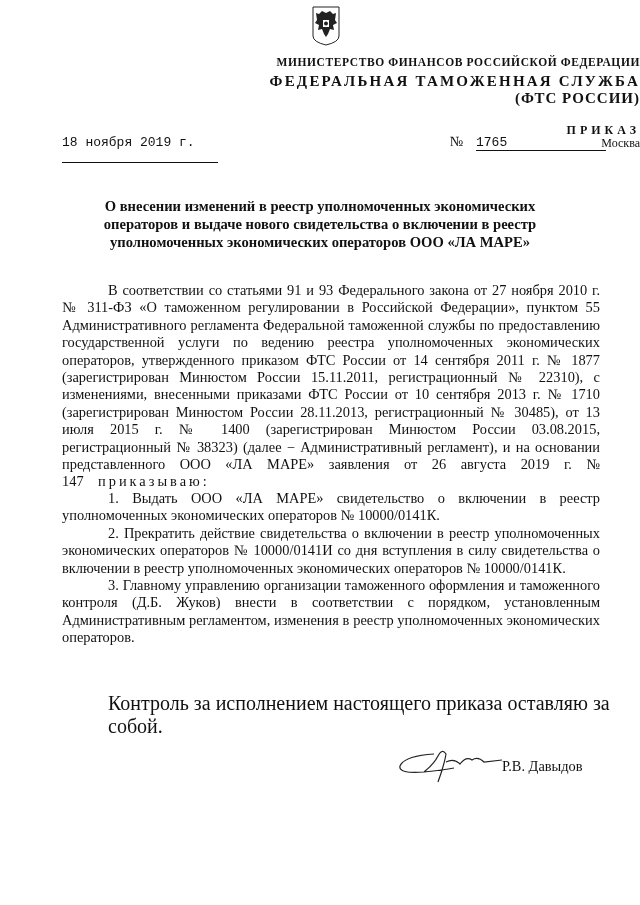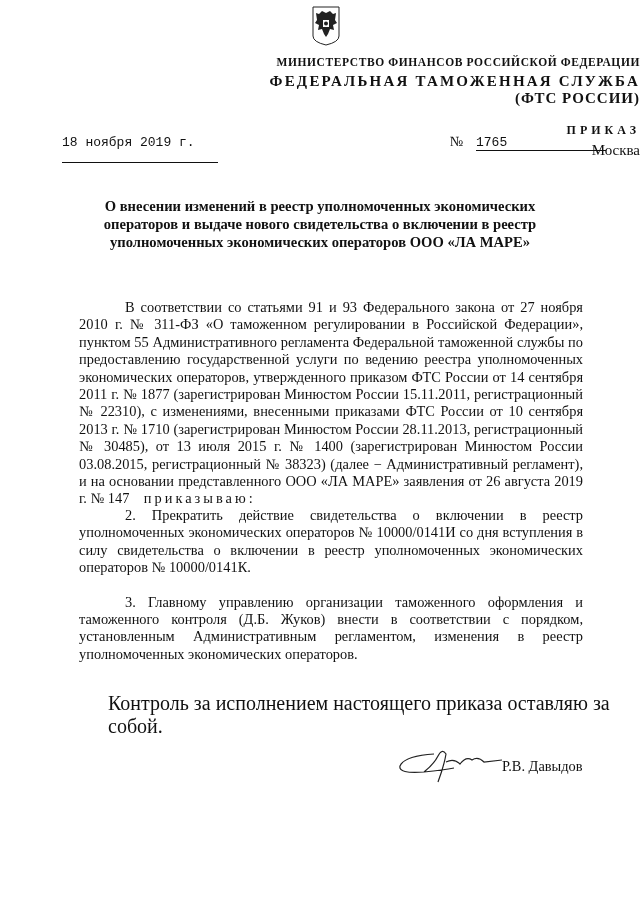--- a/index.html
+++ b/index.html
@@ -18,30 +18,30 @@
       position: absolute; left: 62px; top: 136px; width: 156px;
       font-family: "Liberation Mono", "DejaVu Sans Mono", monospace; font-size: 13px;
       border-bottom: 1px solid #111; line-height: 13px; padding-bottom: 13px;
     }
     .num-sign { position: absolute; left: 450px; top: 134px; font-size: 14px; }
     .num {
       position: absolute; left: 468px; top: 136px; width: 130px;
       font-family: "Liberation Mono", "DejaVu Sans Mono", monospace; font-size: 13px;
       border-bottom: 1px solid #111; line-height: 13px; padding-bottom: 1px; margin-left: 8px;
     }
-    .city { top: 142px; font-size: 15px; }
+    .city { top: 136px; font-size: 12px; }
     .title {
       position: absolute; left: 90px; width: 460px; top: 197px;
       font-size: 14.6px; font-weight: bold; text-align: center; line-height: 18px;
     }
     .body {
       position: absolute; left: 62px; width: 538px; font-size: 14.4px; line-height: 17.4px;
       text-align: justify;
     }
-    .body p { margin: 17px; text-indent: 46px; text-align: justify; }
+    .body p { margin: 0; text-indent: 46px; text-align: justify; }
     .spaced { letter-spacing: 3px; }
     .p-intro { top: 282px; }
     .p-items { top: 490px; }
     .control { position: absolute; left: 108px; top: 692px; font-size: 20px; }
     .sig-left { position: absolute; left: 62px; top: 740px; font-size: 14.4px; line-height: 18px; }
     .sig-img { position: absolute; left: 394px; top: 742px; width: 110px; height: 44px; }
     .sig-name { position: absolute; left: 502px; top: 758px; font-size: 14.4px; }
   </style>
 </head>
 <body>
@@ -63,20 +63,21 @@
 <div class="num">1765</div>
 <div class="center city">Москва</div>
 
 <div class="title">О внесении изменений в реестр уполномоченных экономических операторов и выдаче нового свидетельства о включении в реестр уполномоченных экономических операторов ООО «ЛА МАРЕ»</div>
 
 <div class="body p-intro">
   <p><span>В соответствии со статьями 91 и 93 Федерального закона от 27 ноября 2010 г. № 311-ФЗ «О таможенном регулировании в Российской Федерации», пунктом 55 Административного регламента Федеральной таможенной службы по предоставлению государственной услуги по ведению реестра уполномоченных экономических операторов, утвержденного приказом ФТС России от 14 сентября 2011 г. № 1877 (зарегистрирован Минюстом России 15.11.2011, регистрационный № 22310), с изменениями, внесенными приказами ФТС России от 10 сентября 2013 г. № 1710 (зарегистрирован Минюстом России 28.11.2013, регистрационный № 30485), от 13 июля 2015 г. № 1400 (зарегистрирован Минюстом России 03.08.2015, регистрационный № 38323) (далее − Административный регламент), и на основании представленного ООО «ЛА МАРЕ» заявления от 26 августа 2019 г. № 147</span>&nbsp;&nbsp;&nbsp;&nbsp;<span class="spaced">приказываю:</span></p>
 </div>
 
 <div class="body p-items">
+  <p>1. Выдать ООО «ЛА МАРЕ» свидетельство о включении в реестр уполномоченных экономических операторов № 10000/0141К.</p>
   <p>2. Прекратить действие свидетельства о включении в реестр уполномоченных экономических операторов № 10000/0141И со дня вступления в силу свидетельства о включении в реестр уполномоченных экономических операторов № 10000/0141К.</p>
   <p>3. Главному управлению организации таможенного оформления и таможенного контроля (Д.Б. Жуков) внести в соответствии с порядком, установленным Административным регламентом, изменения в реестр уполномоченных экономических операторов.</p>
 </div>
 
 <div class="control">Контроль за исполнением настоящего приказа оставляю за собой.</div>
 
 <div class="sig-left">
 </div>
 
 <svg class="sig-img" viewBox="0 0 110 44">

